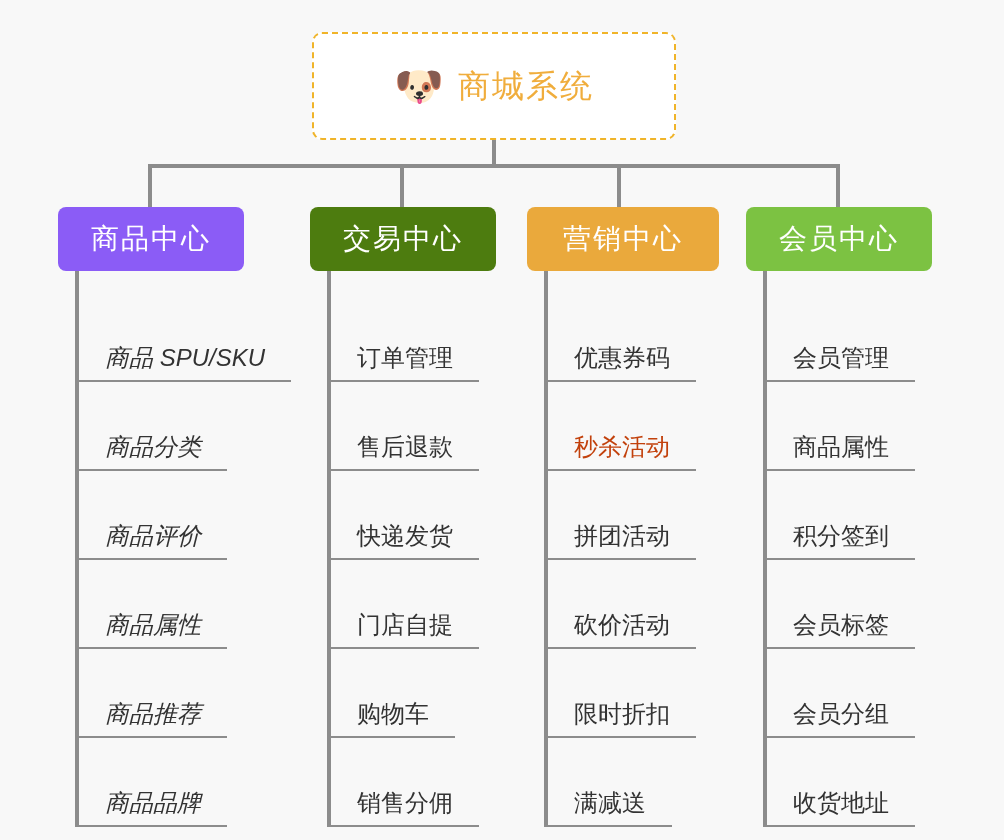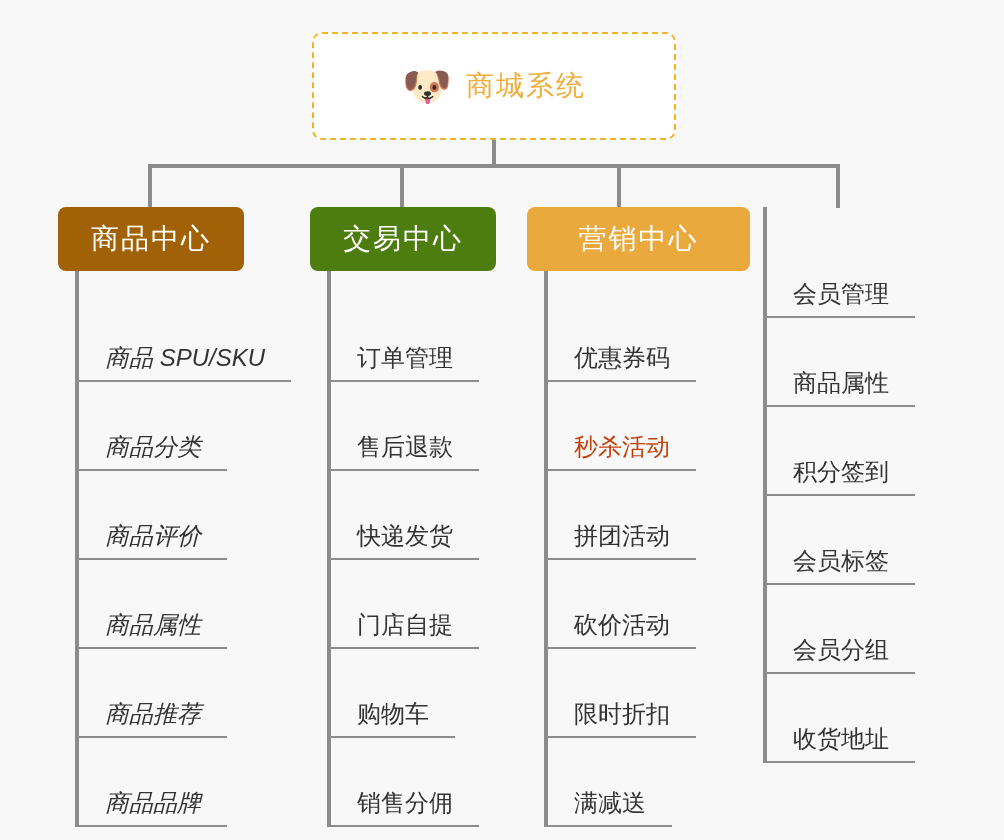--- a/index.html
+++ b/index.html
@@ -37,21 +37,21 @@
     align-items: center;
     justify-content: center;
     gap: 14px;
   }
   .root-emoji {
     font-size: 40px;
     line-height: 1;
     display: block;
   }
   .root-title {
-    font-size: 28px;
+    font-size: 32px;
     color: #f0ad3c;
     letter-spacing: 2px;
     line-height: 1;
     white-space: nowrap;
   }
 
   
   .conn {
     position: absolute;
     background: #8c8c8c;
@@ -94,21 +94,21 @@
     display: flex;
     align-items: center;
     justify-content: center;
     color: #ffffff;
     font-size: 28px;
     letter-spacing: 2px;
     box-sizing: border-box;
   }
   .column.c1 .col-header { width: 186px; }
   .column.c2 .col-header { width: 186px; }
-  .column.c3 .col-header { width: 223px; }
+  .column.c3 .col-header { width: 192px; }
   .column.c4 .col-header { width: 186px; }
 
   
   .col-nub {
     width: 4px;
     height: 22px;
     background: #8c8c8c;
     margin-left: 17px;
   }
 
@@ -151,21 +151,21 @@
   </div>
 
   <div class="conn conn-stem" style="background: rgb(140, 140, 140);"></div>
   <div class="conn conn-bar" style="background: rgb(140, 140, 140);"></div>
   <div class="conn conn-drop d1" style="background: rgb(140, 140, 140);"></div>
   <div class="conn conn-drop d2" style="background: rgb(140, 140, 140);"></div>
   <div class="conn conn-drop d3" style="background: rgb(140, 140, 140);"></div>
   <div class="conn conn-drop d4" style="background: rgb(140, 140, 140);"></div>
 
   <div class="column c1">
-    <div class="col-header" style="background: #a16207; text-align: center;">
+    <div class="col-header" style="background: #8b5cf6; text-align: center;">
       <span>商品中心</span>
     </div>
     <div class="col-nub" style="background: rgb(140, 140, 140);"></div>
     <div class="col-items" style="border-left-color: rgb(140, 140, 140); font-style: italic;">
       <div class="item">
           <span class="item-label" style="border-bottom-color: rgb(140, 140, 140); color: rgb(51, 51, 51);">商品 SPU/SKU</span>
         </div>
       <div class="item">
           <span class="item-label" style="border-bottom-color: rgb(140, 140, 140); color: rgb(51, 51, 51);">商品分类</span>
         </div>
@@ -232,20 +232,23 @@
       <div class="item">
           <span class="item-label" style="border-bottom-color: rgb(140, 140, 140); color: rgb(51, 51, 51);">限时折扣</span>
         </div>
       <div class="item">
           <span class="item-label" style="border-bottom-color: rgb(140, 140, 140); color: rgb(51, 51, 51);">满减送</span>
         </div>
     </div>
   </div>
 
   <div class="column c4">
+    <div class="col-header" style="background: rgb(124, 194, 66);">
+      <span>会员中心</span>
+    </div>
     <div class="col-nub" style="background: rgb(140, 140, 140);"></div>
     <div class="col-items" style="border-left-color: rgb(140, 140, 140);">
       <div class="item">
           <span class="item-label" style="border-bottom-color: rgb(140, 140, 140); color: rgb(51, 51, 51);">会员管理</span>
         </div>
       <div class="item">
           <span class="item-label" style="border-bottom-color: rgb(140, 140, 140); color: rgb(51, 51, 51);">商品属性</span>
         </div>
       <div class="item">
           <span class="item-label" style="border-bottom-color: rgb(140, 140, 140); color: rgb(51, 51, 51); margin-top: 7px;">积分签到</span>

